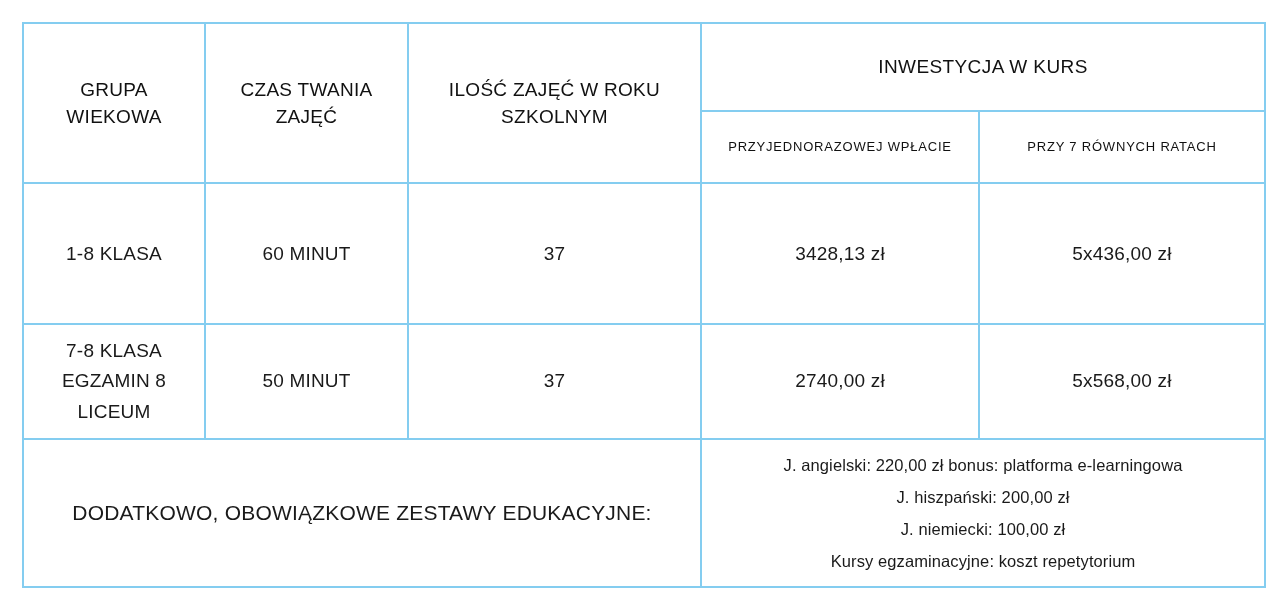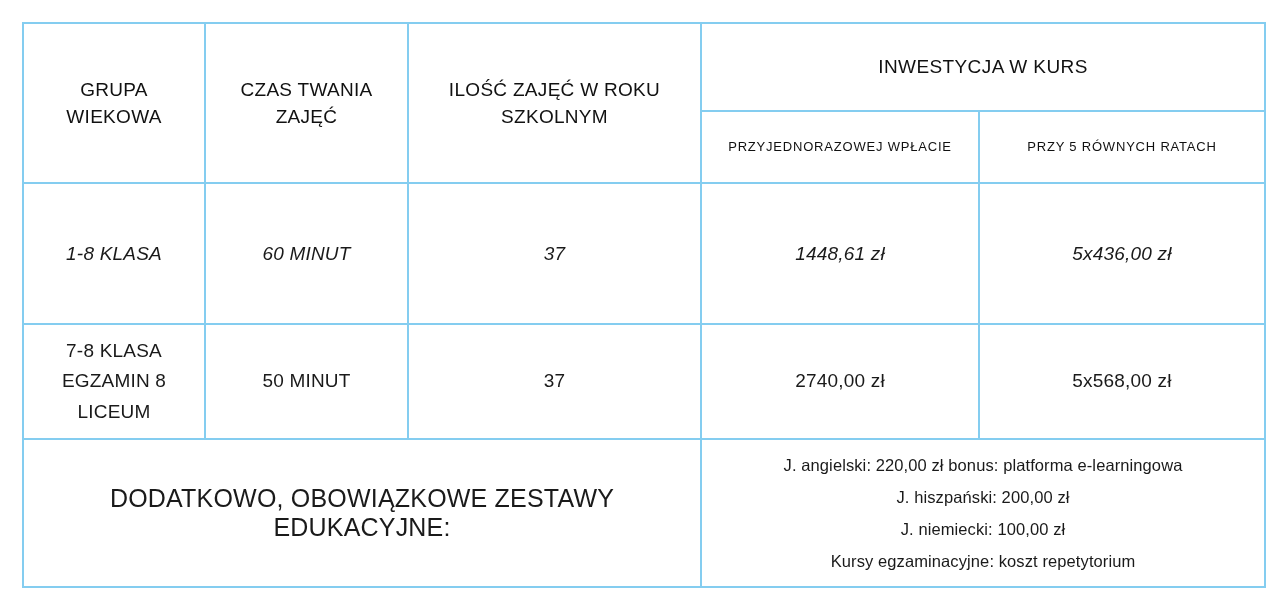--- a/index.html
+++ b/index.html
@@ -63,21 +63,21 @@
 
   
   .cell-body {
     font-size: 19px;
     line-height: 1.6;
     color: #1a1a1a;
     letter-spacing: 0.2px;
   }
 
   .footer-label {
-    font-size: 25px;
+    font-size: 21px;
     letter-spacing: 0.2px;
     color: #1a1a1a;
   }
 
   .footer-list {
     text-align: left;
     vertical-align: middle;
     padding: 10px 0 10px 18px;
   }
   .footer-list ul {
@@ -95,21 +95,21 @@
 
   
   col.c1 { width: 182px; }
   col.c2 { width: 203px; }
   col.c3 { width: 293px; }
   col.c4 { width: 278px; }
   col.c5 { width: 286px; }
 
   .row-head-top { height: 82px; }
   .row-head-sub { height: 68px; }
-  .row-1 { height: 132px; font-style: italic; }
+  .row-1 { height: 132px; }
   .row-2 { height: 107px; }
   .row-foot { height: 136px; }
 </style>
 </head>
 <body>
 
 <div class="sheet">
   <table class="price-table">
     <colgroup>
       <col class="c1">
@@ -120,28 +120,28 @@
     </colgroup>
     <tbody>
       <tr class="row-head-top">
         <td class="head-main" rowspan="2">GRUPA WIEKOWA</td>
         <td class="head-main" rowspan="2">CZAS TWANIA ZAJĘĆ</td>
         <td class="head-main" rowspan="2">ILOŚĆ ZAJĘĆ W ROKU SZKOLNYM</td>
         <td class="head-invest" colspan="2">INWESTYCJA W KURS</td>
       </tr>
       <tr class="row-head-sub">
         <td class="head-sub">PRZYJEDNORAZOWEJ WPŁACIE</td>
-        <td class="head-sub">PRZY 5 RÓWNYCH RATACH</td>
+        <td class="head-sub">PRZY 7 RÓWNYCH RATACH</td>
       </tr>
 
       <tr class="row-1">
         <td class="cell-body">1-8 KLASA</td>
         <td class="cell-body">60 MINUT</td>
         <td class="cell-body">37</td>
-        <td class="cell-body">1448,61 zł</td>
+        <td class="cell-body">3428,13 zł</td>
         <td class="cell-body">5x436,00 zł</td>
       </tr>
 
       <tr class="row-2">
         <td class="cell-body">7-8 KLASA EGZAMIN 8 LICEUM</td>
         <td class="cell-body">50 MINUT</td>
         <td class="cell-body">37</td>
         <td class="cell-body">2740,00 zł</td>
         <td class="cell-body">5x568,00 zł</td>
       </tr>

